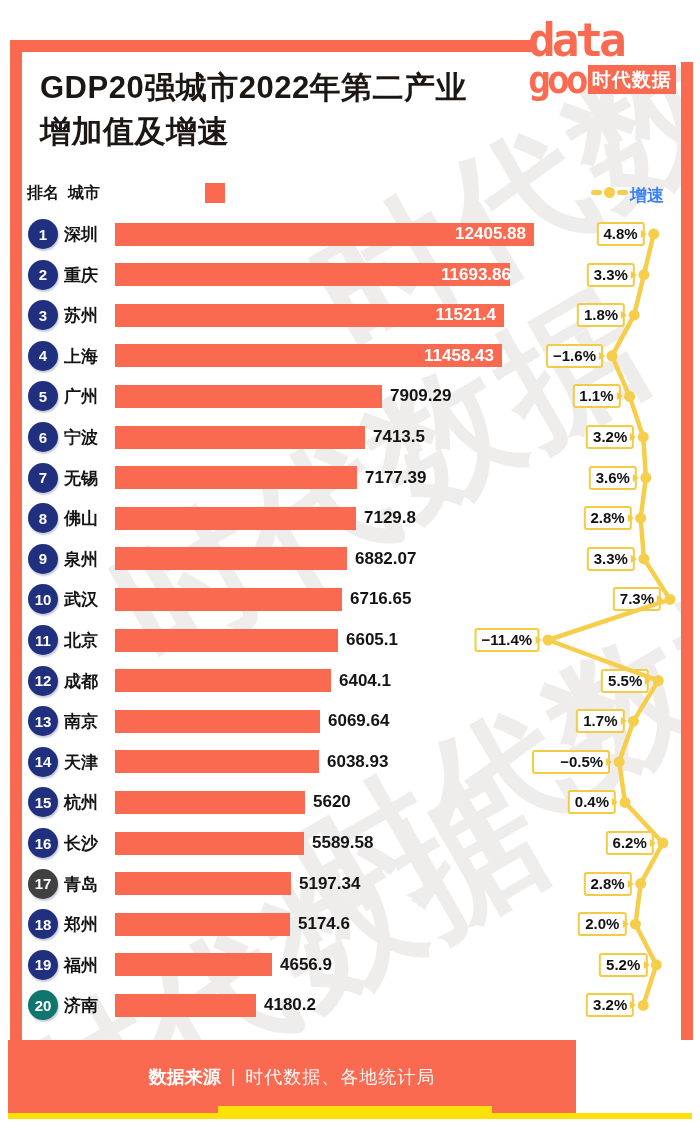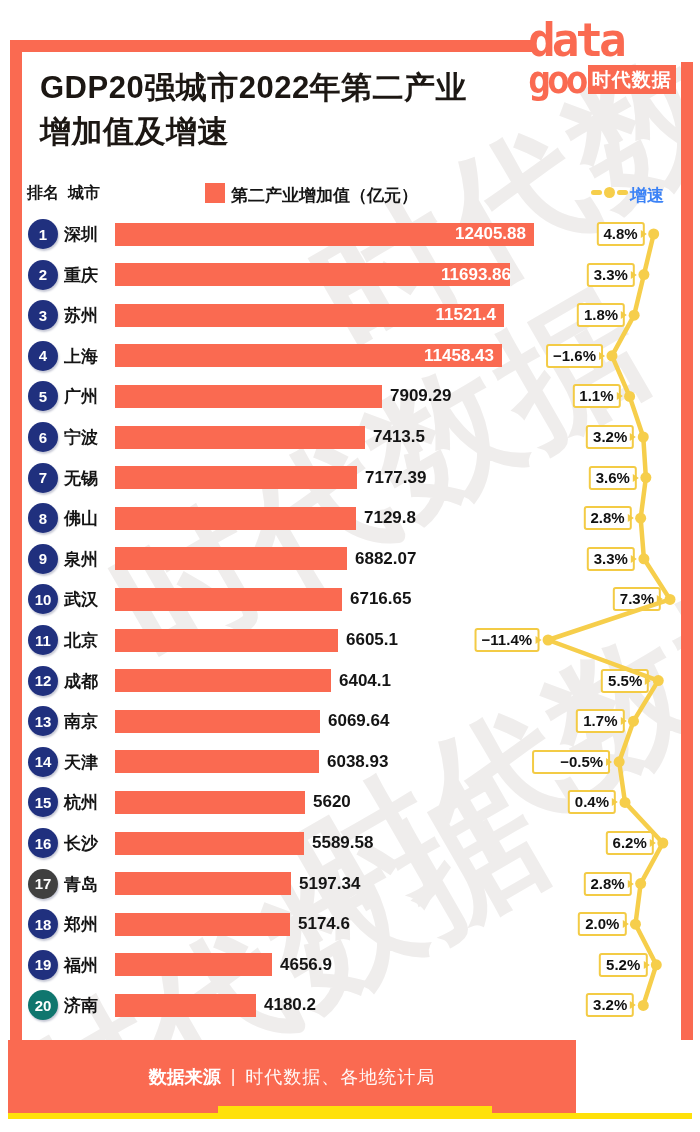--- a/index.html
+++ b/index.html
@@ -91,21 +91,20 @@
     <div id="logo-top" class="logo-word" style="color: rgb(250, 106, 81);">data</div>
     <div id="logo-row">
       <span id="logo-bottom" class="logo-word" style="color: rgb(250, 106, 81);">goo</span>
       <div id="logo-badge" style="background: rgb(250, 106, 81);">时代数据</div>
     </div>
   </div>
 
   <div id="hdr-rank" class="abs hdr">排名</div>
   <div id="hdr-city" class="abs hdr">城市</div>
   <div id="legend-swatch" class="abs" style="background: rgb(250, 106, 81);"></div>
-  <div id="legend-bar-label" class="abs">第二产业增加值（亿元）</div>
   <div class="abs lg-dash" style="left: 591px; background: rgb(246, 206, 75);"></div>
   <div id="lg-dot" class="abs" style="background: rgb(246, 206, 75);"></div>
   <div class="abs lg-dash" style="left: 617px; background: rgb(246, 206, 75);"></div>
   <div id="legend-line-label" class="abs">增速</div>
 
   <div id="rows" class="abs">
       <div class="rank-badge" style="left: 28px; top: 219px; background: rgb(32, 48, 126);">1</div>
       <div class="city-label" style="left: 64px; top: 223px;">深圳</div>
       <div class="value-bar" style="left: 115px; top: 222.5px; width: 419px; background: rgb(250, 106, 81);"></div>
       <div class="bar-value inside" style="left: 115px; top: 224px; width: 411px;">12405.88</div>

